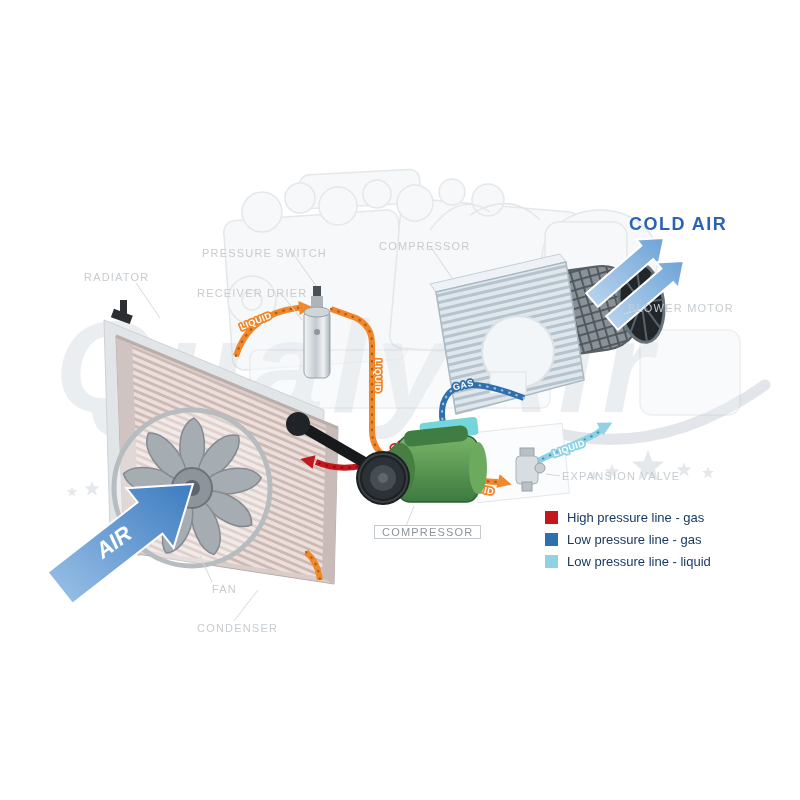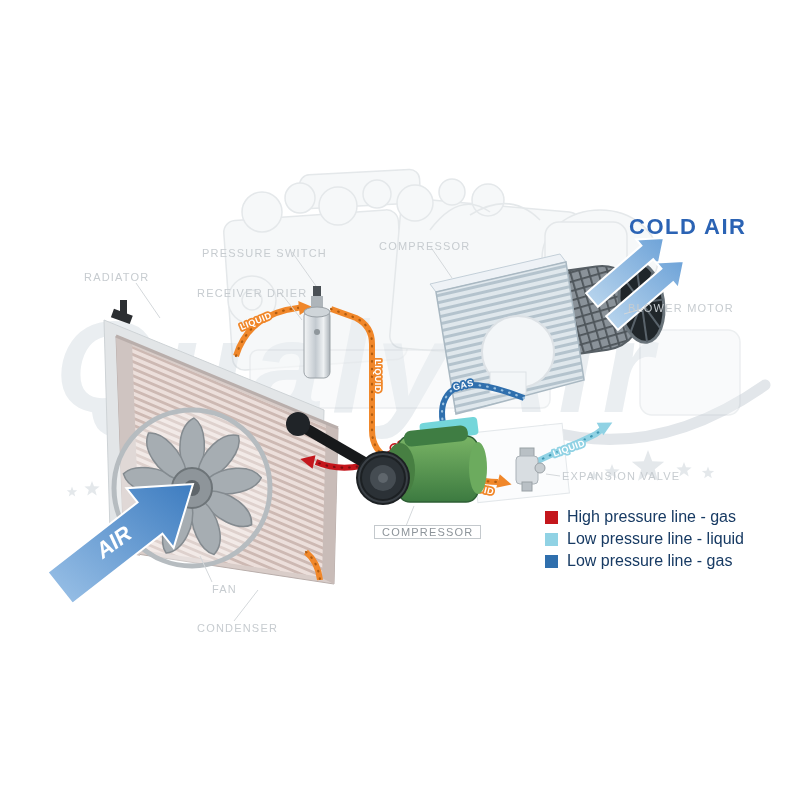--- a/index.html
+++ b/index.html
@@ -2,26 +2,26 @@
 <html><head>
 <meta charset="utf-8">
 <style>
   html,body{margin:0;padding:0;background:#ffffff;}
   .stage{position:relative;width:800px;height:800px;background:#ffffff;overflow:hidden;
          font-family:"Liberation Sans",sans-serif;}
   .stage svg{position:absolute;left:0;top:0;}
   svg text{font-family:"Liberation Sans",sans-serif;}
   .lbl{position:absolute;font-size:11px;letter-spacing:1.2px;color:#c7ccd0;white-space:nowrap;}
   .lbl-dark{color:#8d949a;border:1px solid #c4c9cd;padding:0 7px;background:rgba(255,255,255,.6);}
-  .coldair{position:absolute;left:629px;top:214px;font-size:22px;font-weight:bold;
+  .coldair{position:absolute;left:629px;top:214px;font-size:18px;font-weight:bold;
            letter-spacing:1.5px;color:#2b63b4;white-space:nowrap;}
   .legend{position:absolute;left:545px;top:506px;}
   .legend-row{display:flex;align-items:center;height:22px;}
   .sw{width:13px;height:13px;margin-right:9px;flex:0 0 auto;}
-  .legend-row span{font-size:16px;color:#173a63;white-space:nowrap;}
+  .legend-row span{font-size:13px;color:#173a63;white-space:nowrap;}
   .pipe-lbl{font-size:9px;font-weight:bold;letter-spacing:.5px;fill:#ffffff;
             paint-order:stroke;stroke-linejoin:round;text-anchor:middle;}
   .wm{font-size:130px;font-weight:bold;font-style:italic;letter-spacing:8px;fill:#eaeef1;}
   .air-txt{font-size:22px;font-weight:bold;font-style:italic;fill:#ffffff;text-anchor:middle;}
 </style>
 </head>
 <body>
 
 <div class="stage">
 
@@ -256,22 +256,22 @@
 <div class="lbl" style="left:197px;top:622px;">CONDENSER</div>
 
 <div class="coldair">COLD AIR</div>
 
 <div class="legend">
   <div class="legend-row">
     <div class="sw" style="background: rgb(196, 22, 28);"></div>
     <span>High pressure line - gas</span>
   </div>
   <div class="legend-row">
+    <div class="sw" style="background: rgb(47, 111, 173);"></div>
+    <span>Low pressure line -  gas</span>
+  </div>
+  <div class="legend-row">
     <div class="sw" style="background: rgb(144, 210, 228);"></div>
     <span>Low pressure line - liquid</span>
   </div>
-  <div class="legend-row">
-    <div class="sw" style="background: rgb(47, 111, 173);"></div>
-    <span>Low pressure line -  gas</span>
-  </div>
 </div>
 
 </div>
 
 </body></html>

